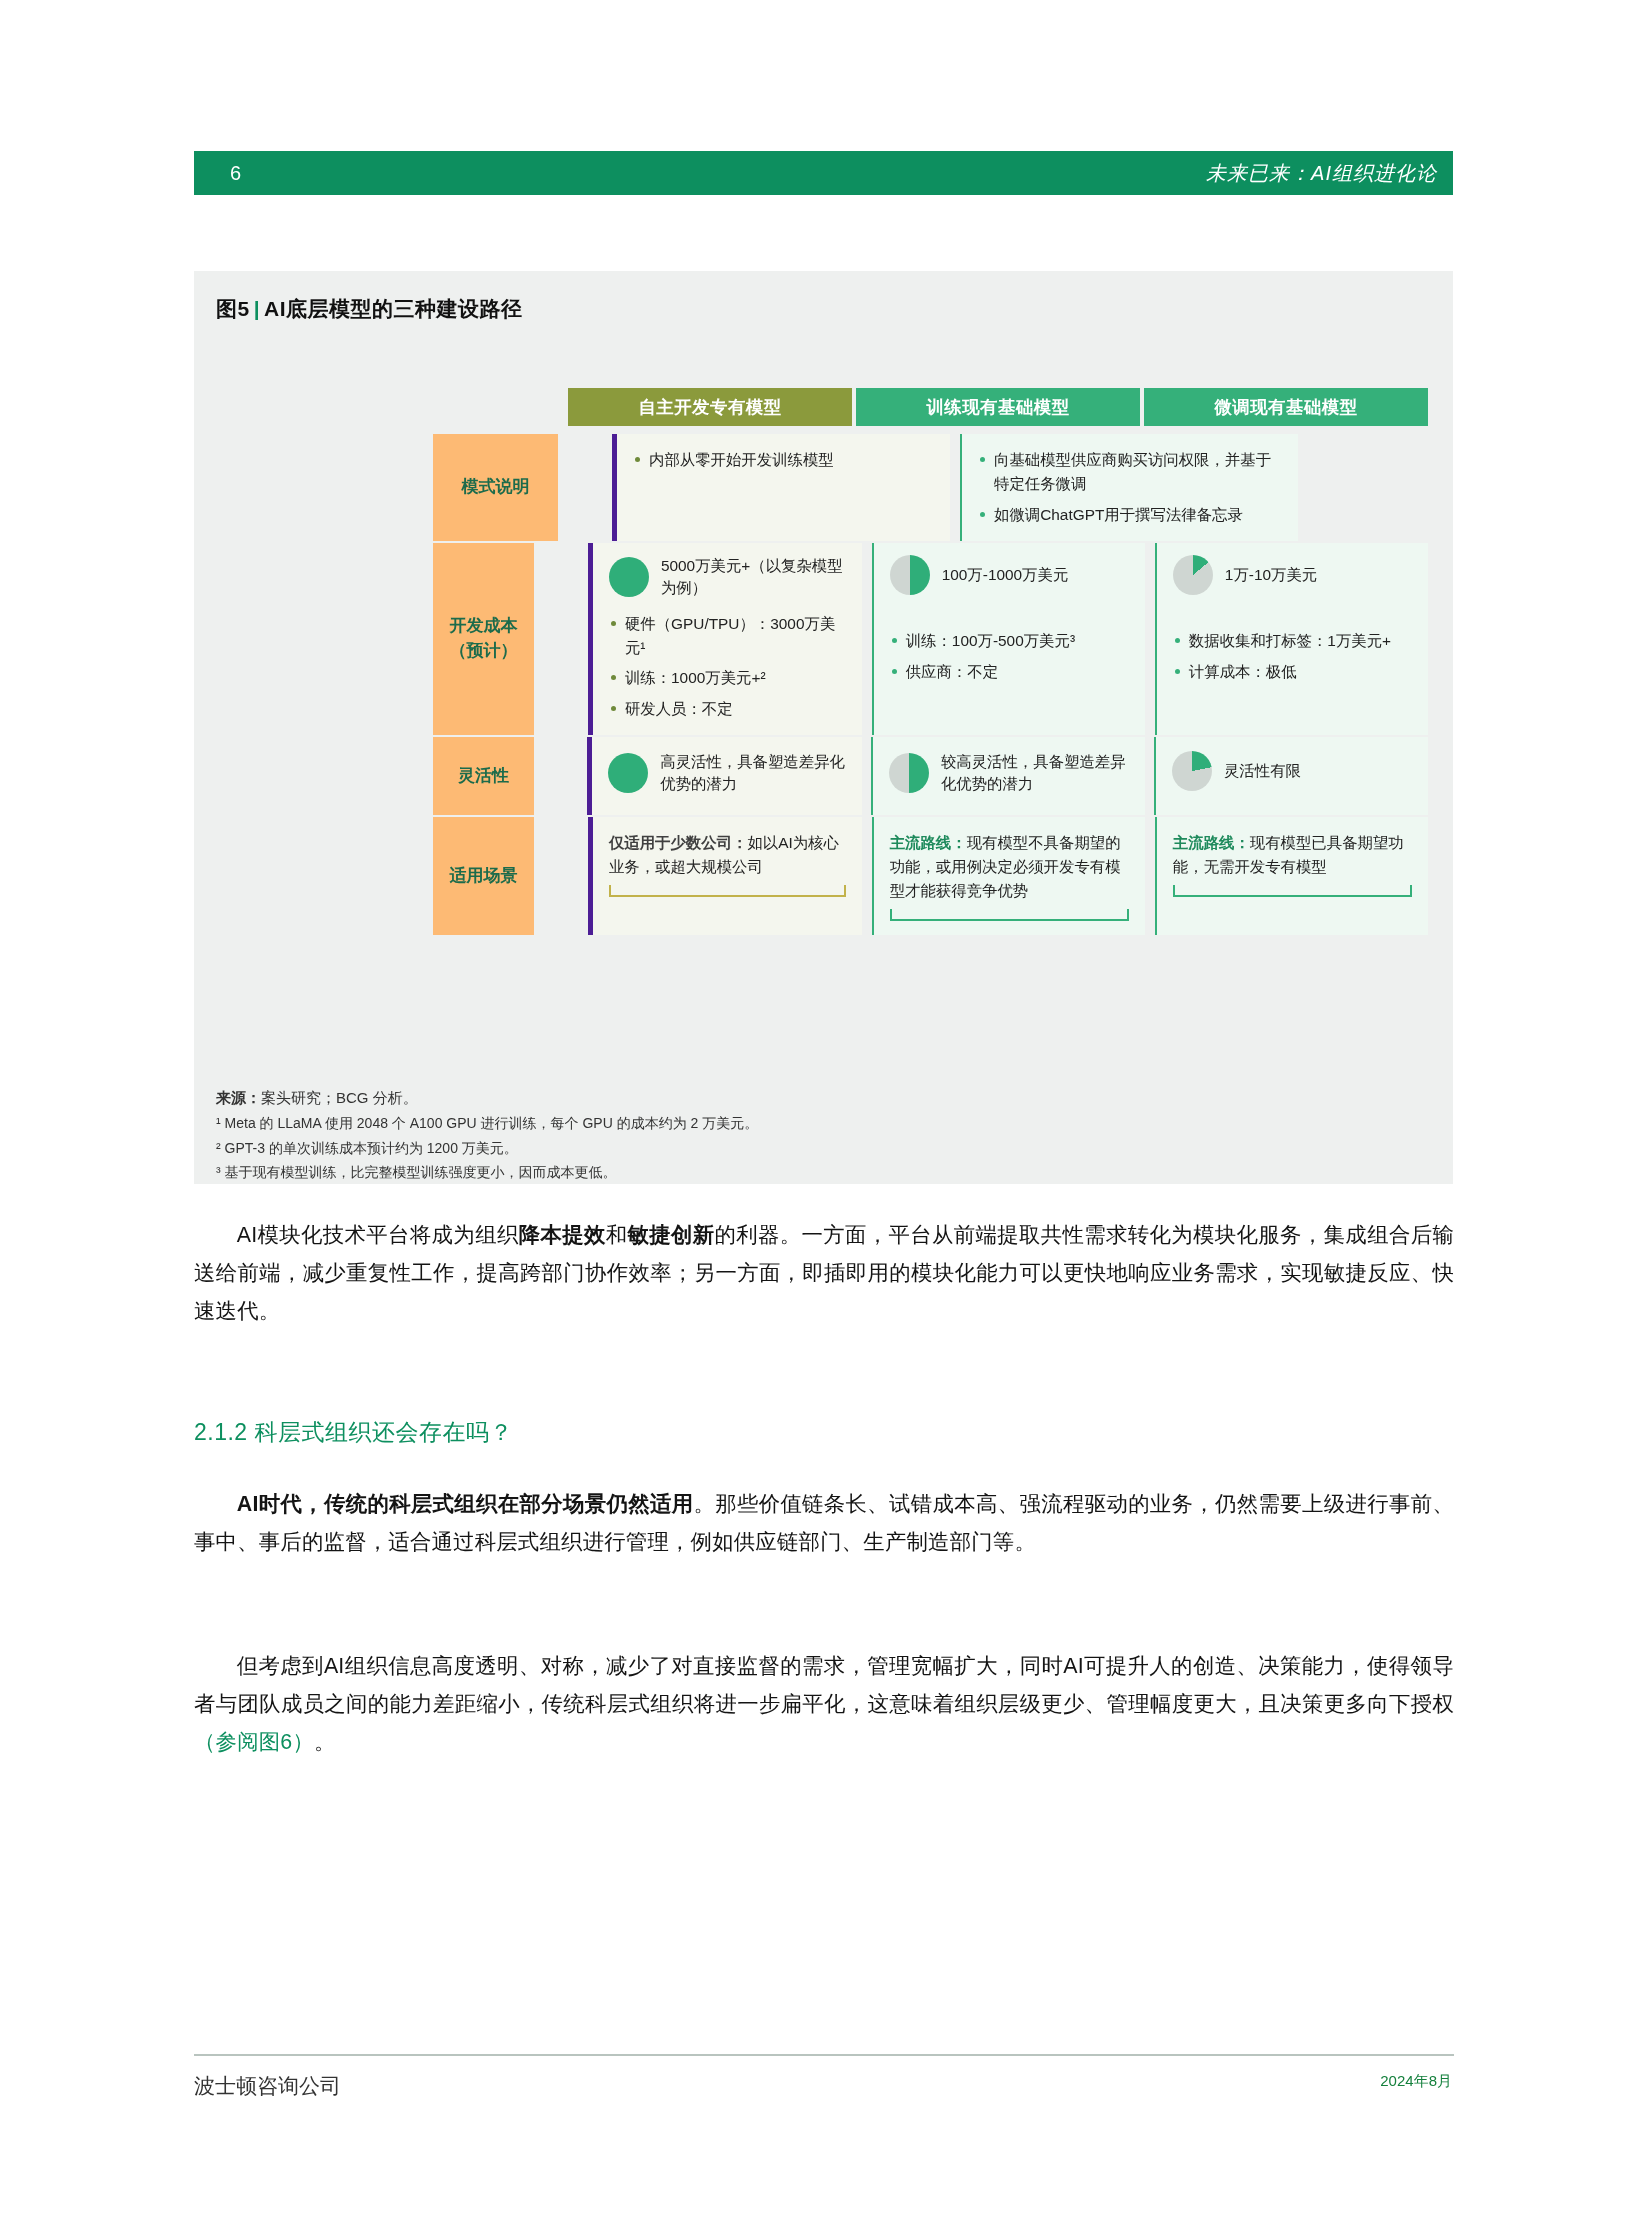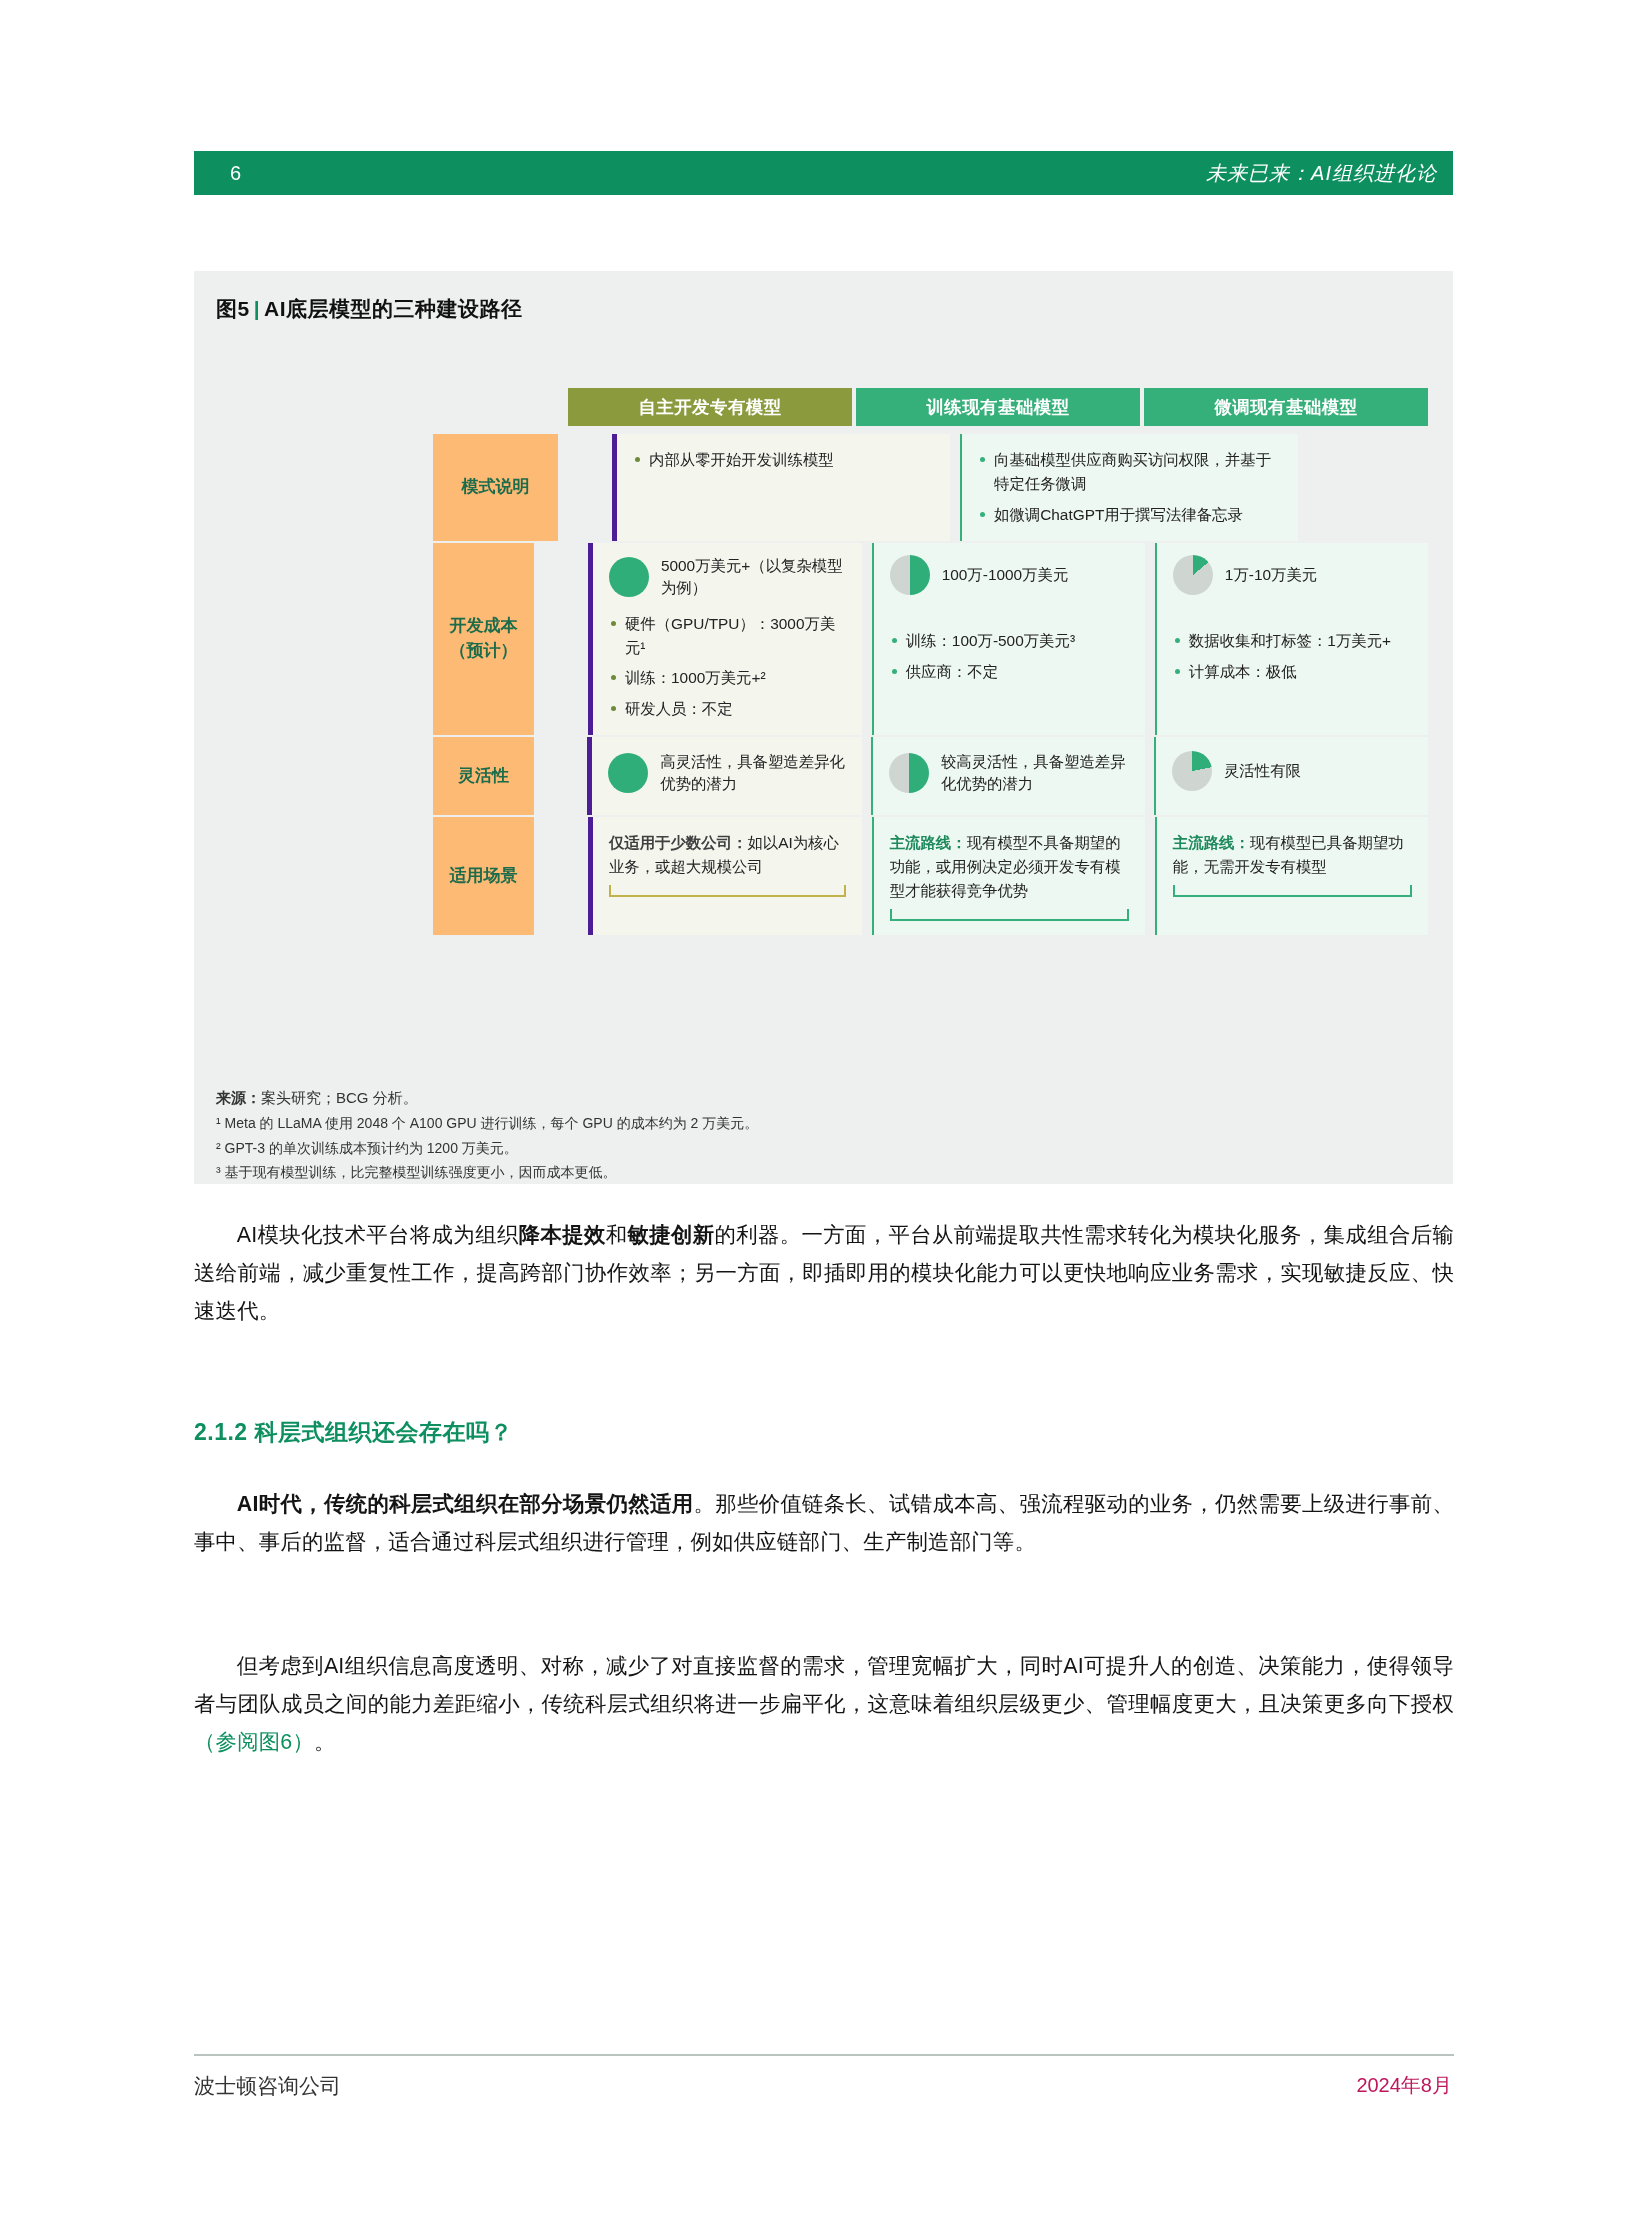--- a/index.html
+++ b/index.html
@@ -55,29 +55,29 @@
   .bracebar.g{border-color:#35b07a;}
 
   .source{position:absolute;left:22px;top:814px;font-size:15px;color:#333;line-height:1.75;}
   .source b{font-weight:bold;}
   .source .fn{font-size:14px;}
 
   
   .para{position:absolute;font-size:21.4px;line-height:1.78;color:#141414;letter-spacing:0.2px;text-align:justify;}
   .p1{left:194px;top:1216px;width:1260px;text-indent:2em;}
   b{font-weight:bold;}
-  .h3{position:absolute;left:194px;top:1417px;font-size:23px;font-weight:bold;color:#0d8f5f;letter-spacing:0.5px;}
+  .h3{position:absolute;left:194px;top:1417px;font-size:23px;font-weight:normal;color:#0d8f5f;letter-spacing:0.5px;}
   .p2{left:194px;top:1485px;width:1260px;text-indent:2em;}
   .p3{left:194px;top:1647px;width:1260px;text-indent:2em;}
   .green{color:#0d8f5f;}
 
   
   .footline{position:absolute;left:194px;top:2054px;width:1260px;height:2px;background:#b9c4bf;}
   .foot-l{position:absolute;left:194px;top:2072px;font-size:21px;color:#333;}
-  .foot-r{position:absolute;right:194px;top:2072px;font-size:20px;color:#be185d;}
+  .foot-r{position:absolute;right:194px;top:2072px;font-size:15px;color:#15803d;}
 </style>
 </head>
 <body>
 
 <div class="page">
 
   <div class="header">
     <span class="pagenum">6</span>
     <span class="htitle">未来已来：AI组织进化论</span>
   </div>

